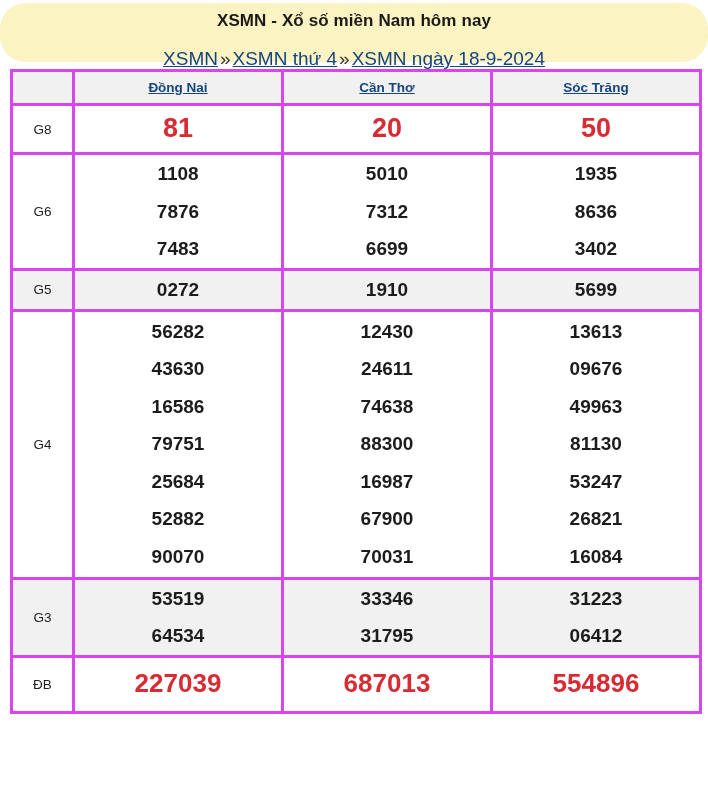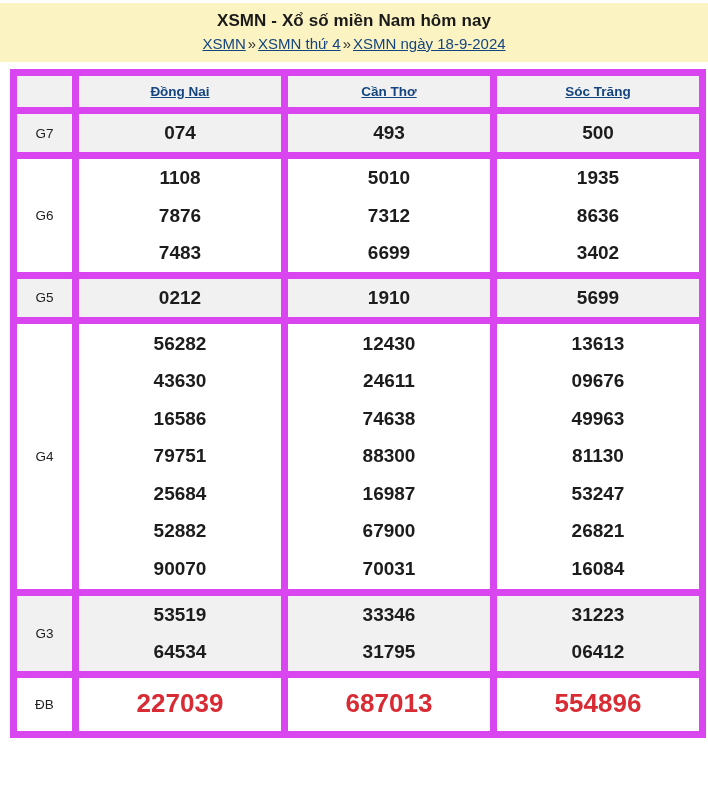--- a/index.html
+++ b/index.html
@@ -25,33 +25,34 @@
   .header-banner {
     position: absolute;
     left: 0;
     top: 3px;
     width: 708px;
     height: 59px;
     background: #fcf3c2;
     box-sizing: border-box;
     padding-top: 4px;
     text-align: center;
+    border-radius: 26px;
   }
   .header-title {
     font-size: 17px;
     font-weight: bold;
     color: #1a1a1a;
     letter-spacing: 0.1px;
     line-height: 21px;
     margin: 3px 0 0 0;
     white-space: nowrap;
   }
   .breadcrumb {
-    margin-top: 5px;
-    font-size: 15px;
+    margin-top: 20px;
+    font-size: 19px;
     line-height: 16px;
     color: #333333;
     white-space: nowrap;
   }
   .breadcrumb a {
     color: #14457f;
     text-decoration: underline;
   }
   .breadcrumb .sep {
     color: #333333;
@@ -63,21 +64,21 @@
   .result-table {
     position: absolute;
     left: 10px;
     top: 69px;
     width: 688px;
     border-collapse: collapse;
     table-layout: fixed;
     background: #ffffff;
   }
   .result-table td, .result-table th {
-    border: 7px solid #d946ef;
+    border: 3px solid #d946ef;
     text-align: center;
     vertical-align: middle;
     padding: 0;
   }
   col.c-label { width: 62px; }
   col.c-prov  { width: 209px; }
 
   .col-head {
     height: 31px;
     background: #f1f1f1;
@@ -146,30 +147,30 @@
         <col class="c-prov">
         <col class="c-prov">
     </colgroup>
     <tbody id="table-body">
         <tr>
           <td class="col-head blank"></td>
           <td class="col-head"><a href="#">Đồng Nai</a></td>
           <td class="col-head"><a href="#">Cần Thơ</a></td>
           <td class="col-head"><a href="#">Sóc Trăng</a></td>
         </tr>
-        <tr class="row-gray">
-          <td class="prize-label h-1">G7</td>
-          <td class="num num-list h-1">
-            <div>074</div>
-          </td>
-          <td class="num num-list h-1">
-            <div>493</div>
-          </td>
-          <td class="num num-list h-1">
-            <div>500</div>
+        <tr class="row-white">
+          <td class="prize-label h-g8">G8</td>
+          <td class="num num-list h-g8 big-red">
+            <div>81</div>
+          </td>
+          <td class="num num-list h-g8 big-red">
+            <div>20</div>
+          </td>
+          <td class="num num-list h-g8 big-red">
+            <div>50</div>
           </td>
         </tr>
         <tr class="row-white">
           <td class="prize-label h-3">G6</td>
           <td class="num num-list h-3">
             <div>1108</div>
             <div>7876</div>
             <div>7483</div>
           </td>
           <td class="num num-list h-3">
@@ -179,21 +180,21 @@
           </td>
           <td class="num num-list h-3">
             <div>1935</div>
             <div>8636</div>
             <div>3402</div>
           </td>
         </tr>
         <tr class="row-gray">
           <td class="prize-label h-1">G5</td>
           <td class="num num-list h-1">
-            <div>0212</div>
+            <div>0272</div>
           </td>
           <td class="num num-list h-1">
             <div>1910</div>
           </td>
           <td class="num num-list h-1">
             <div>5699</div>
           </td>
         </tr>
         <tr class="row-white">
           <td class="prize-label h-7">G4</td>

